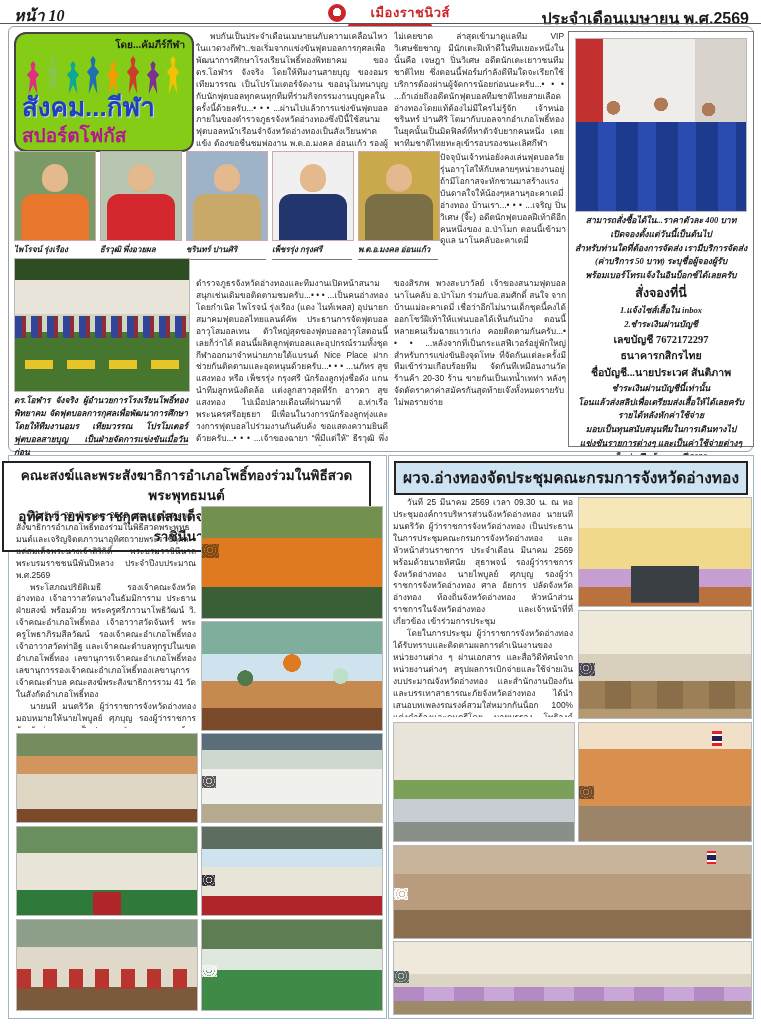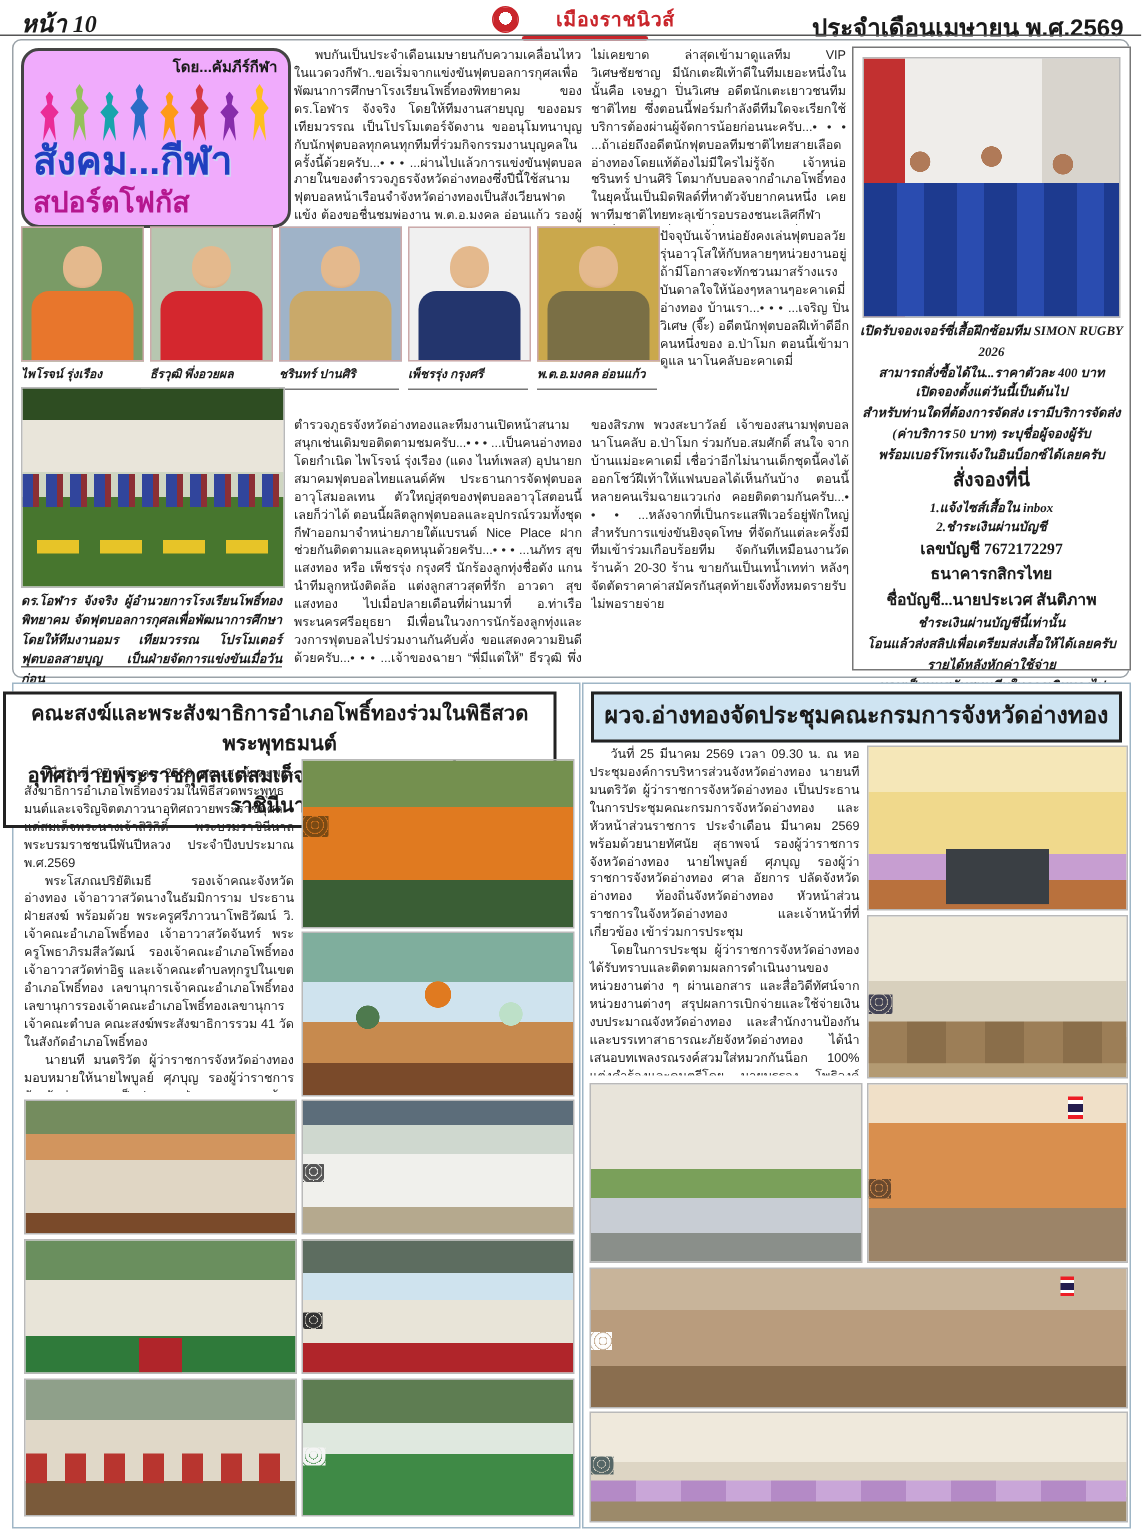--- a/index.html
+++ b/index.html
@@ -10,21 +10,21 @@
   .page-label{left:14px;top:3px;font:italic bold 16px "Liberation Serif",serif;}
   .issue{right:12px;top:6px;font-weight:bold;font-size:16px;}
   .masthead{left:330px;top:2px;width:120px;text-align:right;}
   .masthead-emblem{position:absolute;left:-2px;top:2px;width:16px;height:16px;border-radius:50%;
         background:radial-gradient(circle at 50% 45%, #fff 0 35%, #c9252b 36%);border:1px solid #c9252b;}
   .masthead-name{color:#c9252b;font:bold 13px "Liberation Serif",serif;letter-spacing:.5px;}
   .masthead-sub{height:3px;margin:1px 18px 0 18px;background:#c9252b;border-radius:2px;}
   .hrule{left:0;top:23px;width:761px;height:1px;background:#555;}
   
   .topbox{left:8px;top:26px;width:743px;height:424px;border:1px solid #9aa2a8;border-radius:6px;}
-  .logobox{left:14px;top:32px;width:176px;height:116px;border:2px solid #444;border-radius:12px;background:#f0abfc;}
+  .logobox{left:14px;top:32px;width:176px;height:116px;border:2px solid #444;border-radius:12px;background:#84cc16;}
   .byline{position:absolute;right:7px;top:3px;font-size:10px;font-weight:bold;}
   .sil-row{position:absolute;left:8px;top:18px;width:160px;height:42px;display:flex;gap:2px;align-items:flex-end;}
   .sil{width:18px;height:38px;opacity:.9;
        clip-path:polygon(50% 0,64% 10%,58% 26%,84% 42%,66% 54%,74% 100%,50% 72%,26% 100%,34% 54%,16% 42%,42% 26%,36% 10%);}
   .sil:nth-child(odd){height:33px;}
   .sports-title1{position:absolute;left:6px;top:60px;width:164px;font:bold 26px "Liberation Sans",sans-serif;
        color:#1f3fbf;text-shadow:1px 1px 0 #cdd6f5;line-height:1;}
   .sports-title2{position:absolute;left:6px;top:92px;font:bold 19px "Liberation Sans",sans-serif;color:#b5178f;line-height:1;}
   
   .coltext{font-size:8.4px;line-height:1.42;text-align:justify;overflow:hidden;color:#222;}
@@ -171,21 +171,20 @@
 
   <div class="ph ph-team" style="left:14px;top:258px;width:174px;height:132px;"></div>
   <div class="abs cap" style="left:14px;top:394px;width:174px;height:50px;border-bottom:1px solid #666;">ดร.โอฬาร จังจริง ผู้อำนวยการโรงเรียนโพธิ์ทองพิทยาคม จัดฟุตบอลการกุศลเพื่อพัฒนาการศึกษา โดยให้ทีมงานอมร เทียมวรรณ โปรโมเตอร์ฟุตบอลสายบุญ เป็นฝ่ายจัดการแข่งขันเมื่อวันก่อน</div>
 
   <div class="abs coltext" style="left:196px;top:278px;width:192px;height:168px;">ตำรวจภูธรจังหวัดอ่างทองและทีมงานเปิดหน้าสนามสนุกเช่นเดิมขอติดตามชมครับ...• • • ...เป็นคนอ่างทองโดยกำเนิด ไพโรจน์ รุ่งเรือง (แดง ไนท์เพลส) อุปนายกสมาคมฟุตบอลไทยแลนด์คัพ ประธานการจัดฟุตบอลอาวุโสมอลเทน ตัวใหญ่สุดของฟุตบอลอาวุโสตอนนี้เลยก็ว่าได้ ตอนนี้ผลิตลูกฟุตบอลและอุปกรณ์รวมทั้งชุดกีฬาออกมาจำหน่ายภายใต้แบรนด์ Nice Place ฝากช่วยกันติดตามและอุดหนุนด้วยครับ...• • • ...นภัทร สุขแสงทอง หรือ เพ็ชรรุ่ง กรุงศรี นักร้องลูกทุ่งชื่อดัง แกนนำทีมลูกหนังติดล้อ แต่งลูกสาวสุดที่รัก อาวดา สุขแสงทอง ไปเมื่อปลายเดือนที่ผ่านมาที่ อ.ท่าเรือ พระนครศรีอยุธยา มีเพื่อนในวงการนักร้องลูกทุ่งและวงการฟุตบอลไปร่วมงานกันคับคั่ง ขอแสดงความยินดีด้วยครับ...• • • ...เจ้าของฉายา “พี่มีแต่ให้” ธีรวุฒิ พึ่งอวยผล (น้อย วัดกำแพง) ทุ่มเทให้กับวงการฟุตบอลจังหวัดอ่างทองมาโดยตลอดไม่ว่าจะเป็นฟุตบอลเดินสาย ฟุตบอลการกุศล</div>
   <div class="abs coltext" style="left:394px;top:278px;width:172px;height:168px;">ของสิรภพ พวงสะบาวัลย์ เจ้าของสนามฟุตบอลนาโนคลับ อ.ป่าโมก ร่วมกับอ.สมศักดิ์ สนใจ จากบ้านแม่อะคาเดมี่ เชื่อว่าอีกไม่นานเด็กชุดนี้คงได้ออกโชว์ฝีเท้าให้แฟนบอลได้เห็นกันบ้าง ตอนนี้หลายคนเริ่มฉายแววเก่ง คอยติดตามกันครับ...• • • ...หลังจากที่เป็นกระแสฟีเวอร์อยู่พักใหญ่สำหรับการแข่งขันยิงจุดโทษ ที่จัดกันแต่ละครั้งมีทีมเข้าร่วมเกือบร้อยทีม จัดกันทีเหมือนงานวัดร้านค้า 20-30 ร้าน ขายกันเป็นเทน้ำเทท่า หลังๆจัดตัดราคาค่าสมัครกันสุดท้ายเจ๊งทั้งหมดรายรับไม่พอรายจ่าย</div>
 
   <div class="abs sidebox">
     <div class="ph ph-jersey" style="left:6px;top:6px;width:170px;height:172px;"></div>
     <div style="position:absolute;left:4px;top:182px;width:176px;">
-      <div class="side-line">เปิดรับจองเจอร์ซี่เสื้อฝึกซ้อมทีม SIMON RUGBY 2026</div>
       <div class="side-line">สามารถสั่งซื้อได้ใน...ราคาตัวละ 400 บาท</div>
       <div class="side-line">เปิดจองตั้งแต่วันนี้เป็นต้นไป</div>
       <div class="side-line">สำหรับท่านใดที่ต้องการจัดส่ง เรามีบริการจัดส่ง</div>
       <div class="side-line">(ค่าบริการ 50 บาท) ระบุชื่อผู้จองผู้รับ</div>
       <div class="side-line">พร้อมเบอร์โทรเเจ้งในอินบ็อกซ์ได้เลยครับ</div>
       <div class="side-line big">สั่งจองที่นี่</div>
       <div class="side-line">1.แจ้งไซส์เสื้อใน inbox</div>
       <div class="side-line">2.ชำระเงินผ่านบัญชี</div>
       <div class="side-line med">เลขบัญชี 7672172297</div>
       <div class="side-line med">ธนาคารกสิกรไทย</div>

